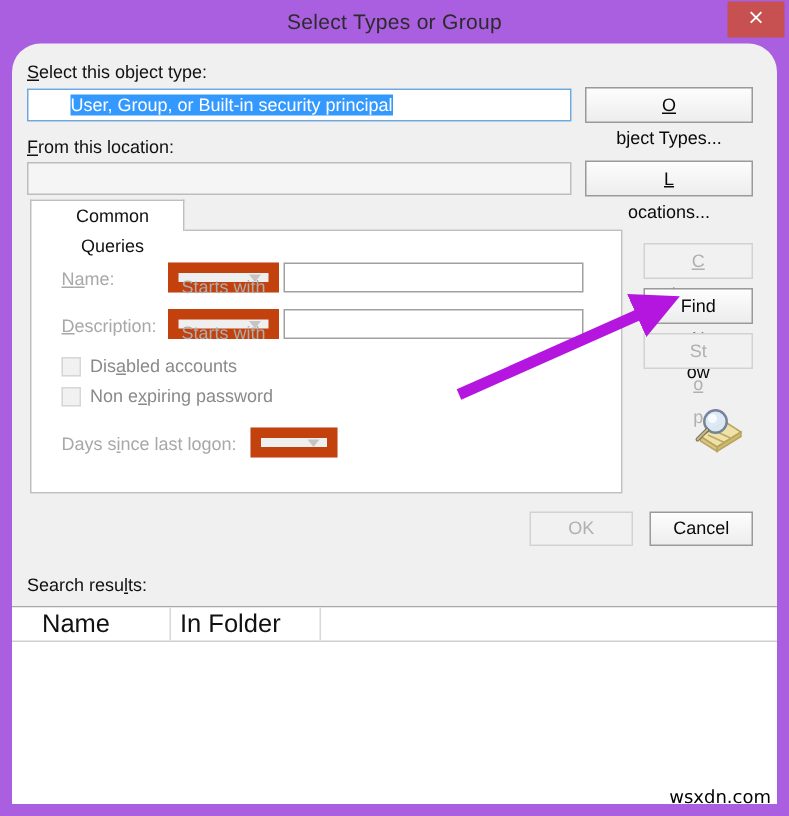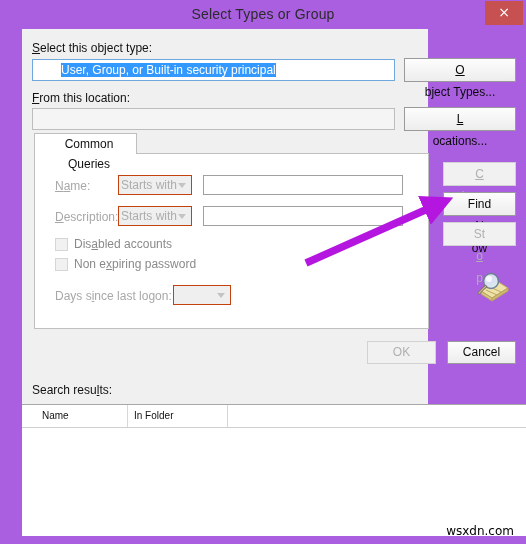--- a/index.html
+++ b/index.html
@@ -60,26 +60,27 @@
     line-height: 23px;
     text-align: center;
     color: #ffffff;
     font-size: 14px;
     font-family: "DejaVu Sans", sans-serif;
   }
 
   
   #client {
     position: absolute;
-    left: 22px;
+    left: 8px;
     top: 29px;
-    width: 406px;
+    width: 510px;
     height: 507px;
     background: #f0f0f0;
     box-sizing: border-box;
+    border-radius: 19px;
   }
 
   
   .lbl {
     position: absolute;
     font-size: 12px;
     color: #111111;
     white-space: nowrap;
     user-select: none;
   }
@@ -121,26 +122,27 @@
     color: #b0b0b0;
     border-color: #d2d2d2;
     background: #f1f1f1;
     cursor: default;
   }
   .btn u { text-decoration: underline; }
 
   .combo {
     position: absolute;
     box-sizing: border-box;
-    border: 1px solid #c2410c;
+    border: 7px solid #c2410c;
     background: #efefef;
     font-size: 12px;
     color: #adadad;
     padding: 0 2px;
     user-select: none;
+    margin-left: 8px;
   }
   .combo .caret {
     position: absolute;
     right: 5px;
     top: 50%;
     margin-top: -2px;
     width: 0; height: 0;
     border-left: 4px solid transparent;
     border-right: 4px solid transparent;
     border-top: 5px solid #c4c4c4;
@@ -206,21 +208,21 @@
     position: relative;
     height: 22px;
     background: #ffffff;
     border-bottom: 1px solid #cfcfcf;
   }
   .col-head {
     position: absolute;
     top: 0;
     height: 22px;
     line-height: 22px;
-    font-size: 10px;
+    font-size: 17px;
     color: #111;
     padding-left: 6px;
     box-sizing: border-box;
     border-right: 1px solid #d8d8d8;
     user-select: none;
     cursor: pointer;
     white-space: nowrap;
   }
 
   

